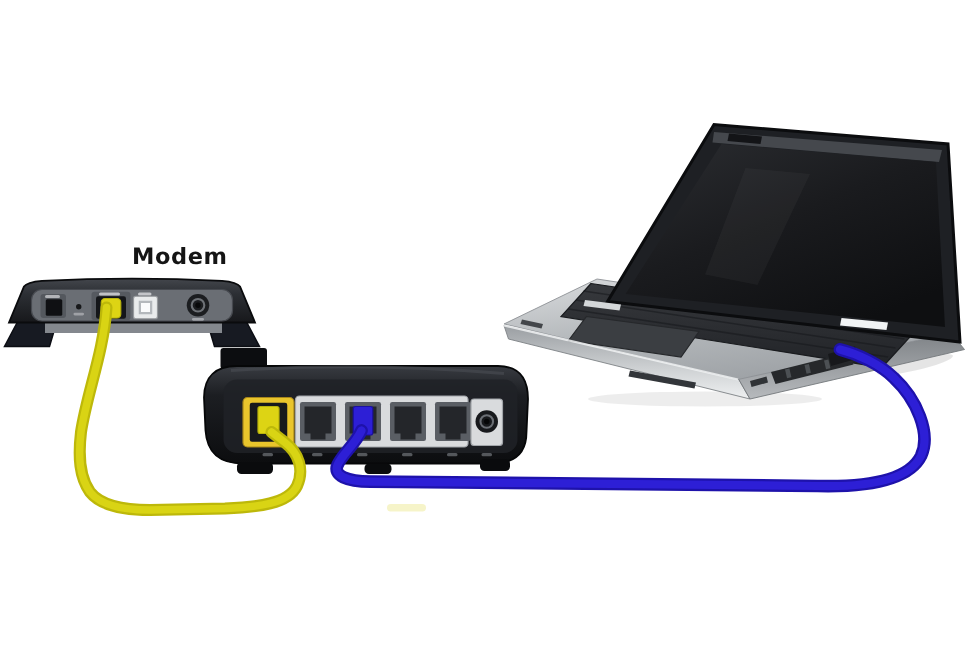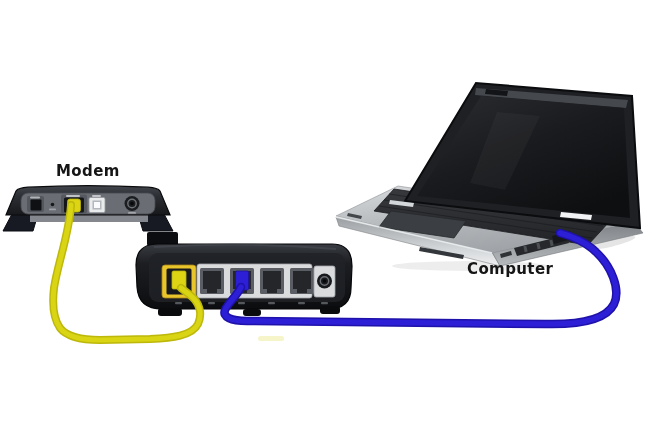--- a/index.html
+++ b/index.html
@@ -11,20 +11,21 @@
     font-family:"DejaVu Sans","Liberation Sans",sans-serif;
   }
   .stage svg{position:absolute;left:0;top:0;}
   .device-label{
     position:absolute;
     font-weight:bold;
     font-size:15px;
     letter-spacing:.4px;
     color:#151515;
     white-space:nowrap;
+    margin-left:32px;
   }
   .modem-label{left:56px;top:162px;}
   .computer-label{left:467px;top:260px;}
 </style>
 </head>
 <body>
 
 <div class="stage">
   <svg width="647" height="430" viewBox="0 0 647 430">
     <defs>
@@ -217,14 +218,13 @@
       <path d="M71,205 C69,235 58,262 54,288 C52,305 53,318 60,328 C67,337 82,340 100,340 L150,339 C172,338 192,336 198,324 C203,313 199,302 190,295 L181,288" fill="none" stroke="#d9d414" stroke-width="5" stroke-linecap="round"></path>
     </g>
 
     <g>
       <path d="M241,287 C237,296 228,303 225,310 C222,317 231,321 247,321 L545,324 C585,325 607,318 614,304 C621,289 611,266 596,252 C587,243 572,236 560,233" fill="none" stroke="#1e12ab" stroke-width="8.5" stroke-linecap="round"></path>
       <path d="M241,287 C237,296 228,303 225,310 C222,317 231,321 247,321 L545,324 C585,325 607,318 614,304 C621,289 611,266 596,252 C587,243 572,236 560,233" fill="none" stroke="#2d1fd6" stroke-width="5.5" stroke-linecap="round"></path>
     </g>
   </svg>
 
   <div class="device-label modem-label">Modem</div>
-  <div class="device-label computer-label">Computer</div>
 </div>
 
 </body></html>

